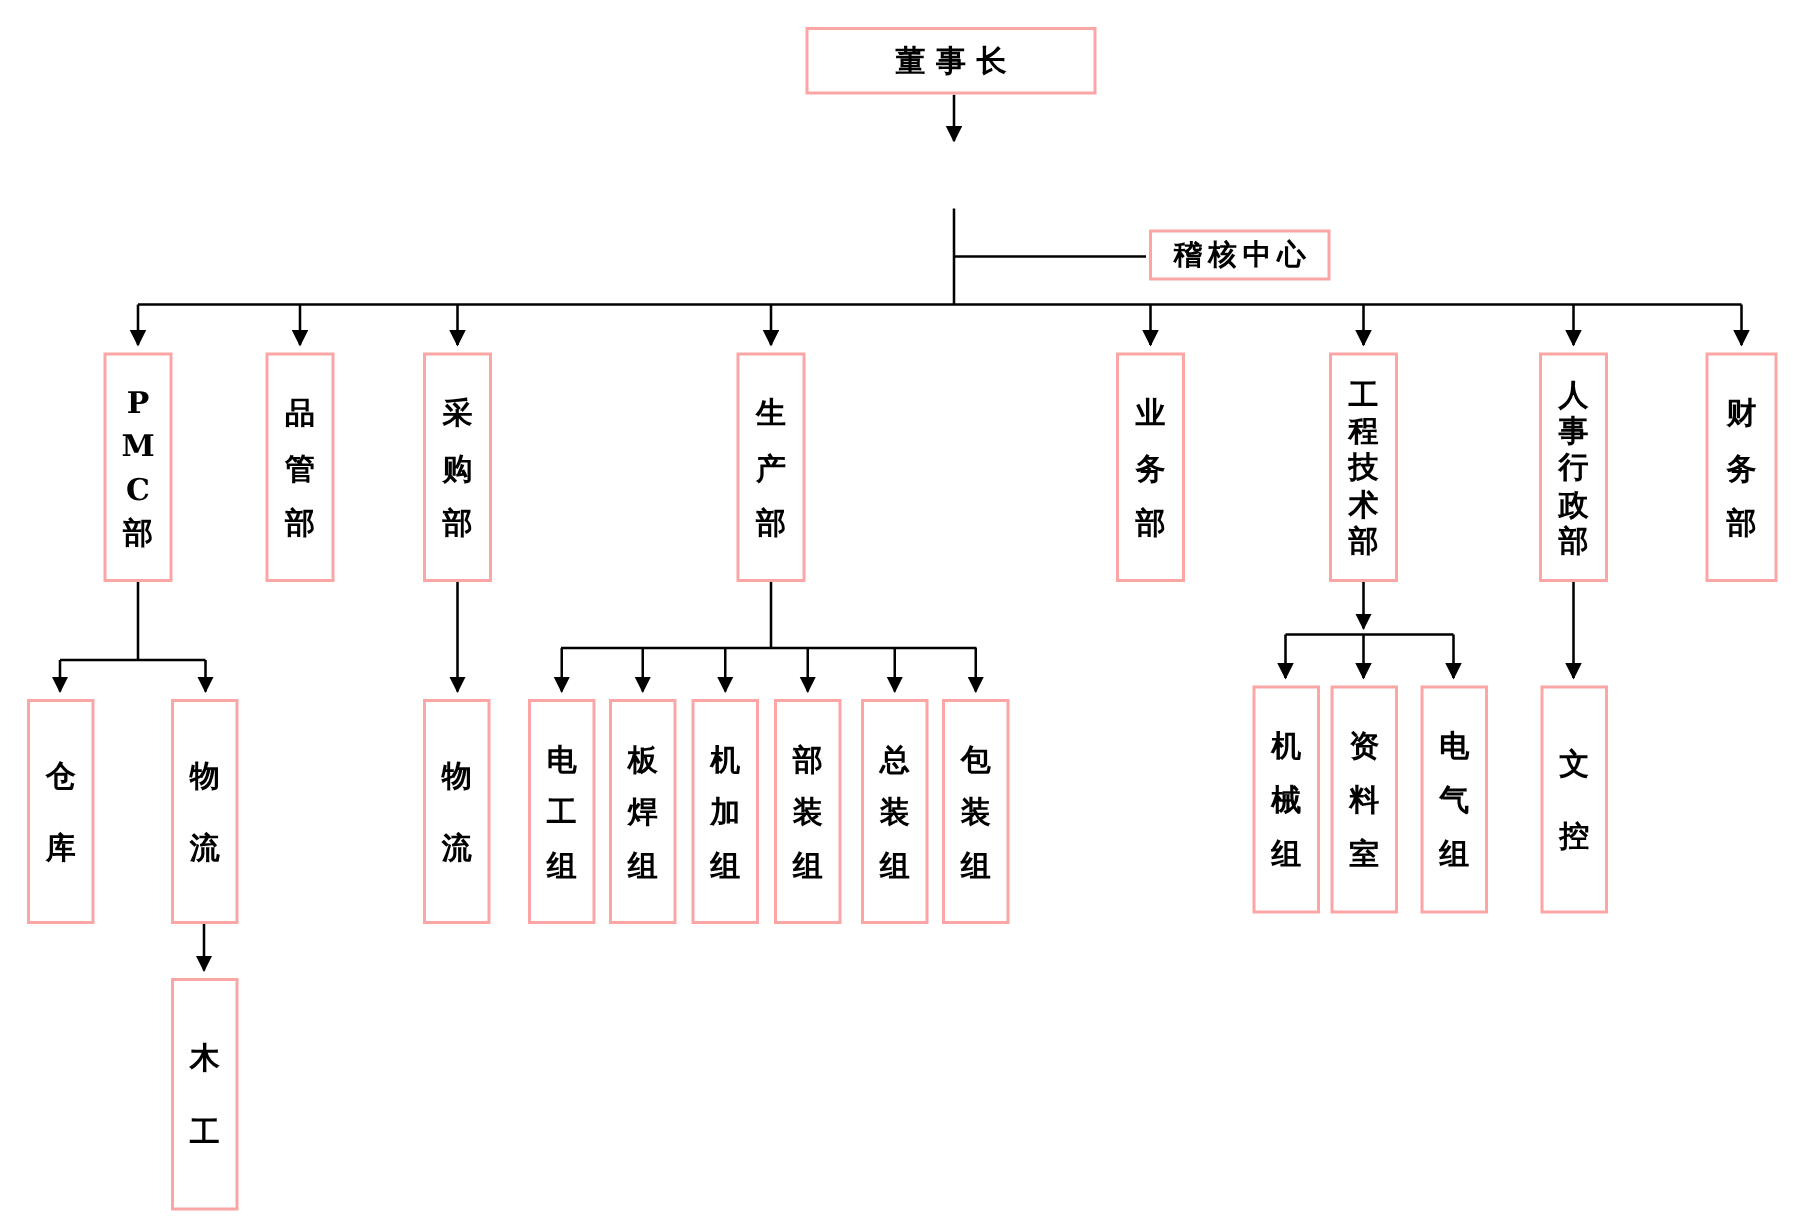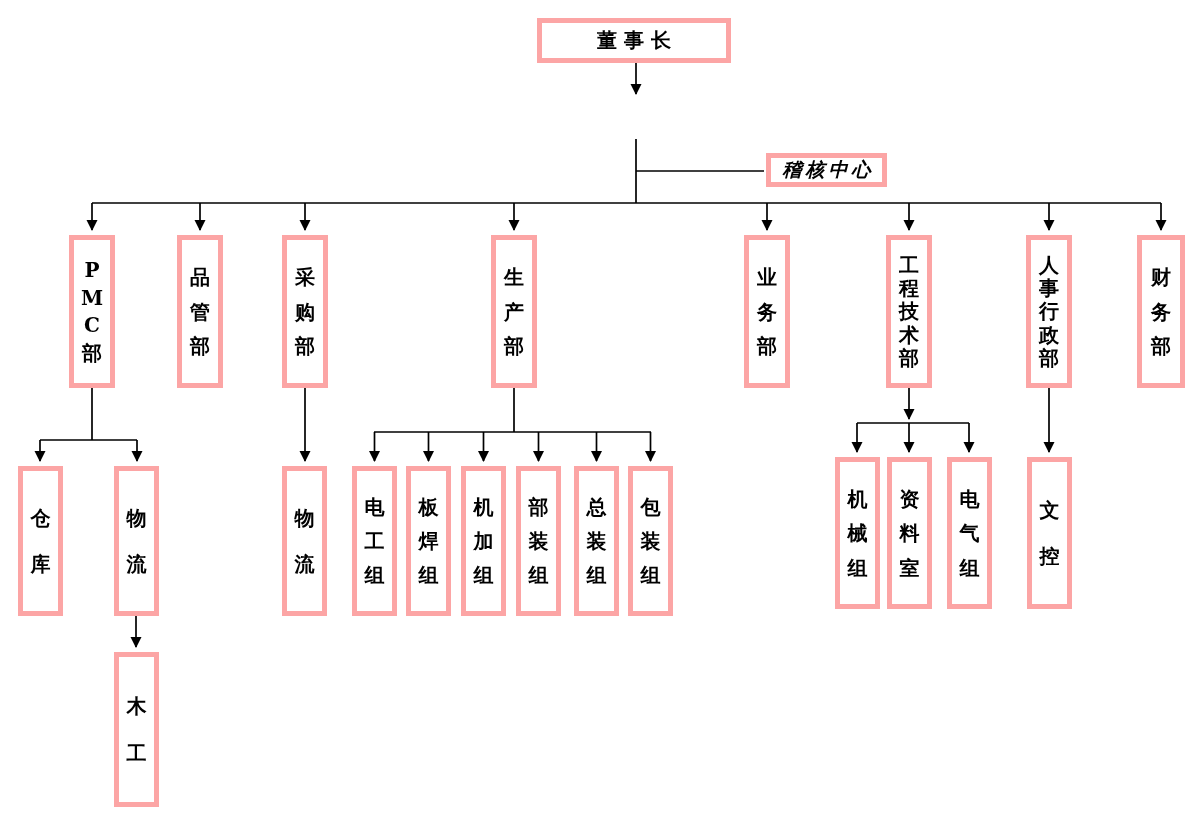--- a/index.html
+++ b/index.html
@@ -9,33 +9,33 @@
     background:#ffffff;
     font-family:"DejaVu Serif","Liberation Serif",serif;
     font-weight:bold;
     color:#000;
     overflow:hidden;
   }
   .wires{position:absolute;left:0;top:0;width:1198px;height:813px;}
   .node{
     position:absolute;
     box-sizing:border-box;
-    border:5px solid #fca5a5;
+    border:2px solid #fca5a5;
     background:#fff;
     display:flex;
     align-items:center;
     justify-content:center;
   }
   .node.h{
     font-size:20px;
     letter-spacing:7px;
     text-indent:7px;
     white-space:nowrap;
   }
-  .node.h.small{font-size:19px;letter-spacing:4px;text-indent:4px;font-style:italic;}
+  .node.h.small{font-size:19px;letter-spacing:4px;text-indent:4px;}
   .node.v{
     flex-direction:column;
     justify-content:space-evenly;
     font-size:20px;
     padding:12px 0;
   }
   .node.v .ch{display:block;line-height:1;}
 </style>
 </head>
 <body>

